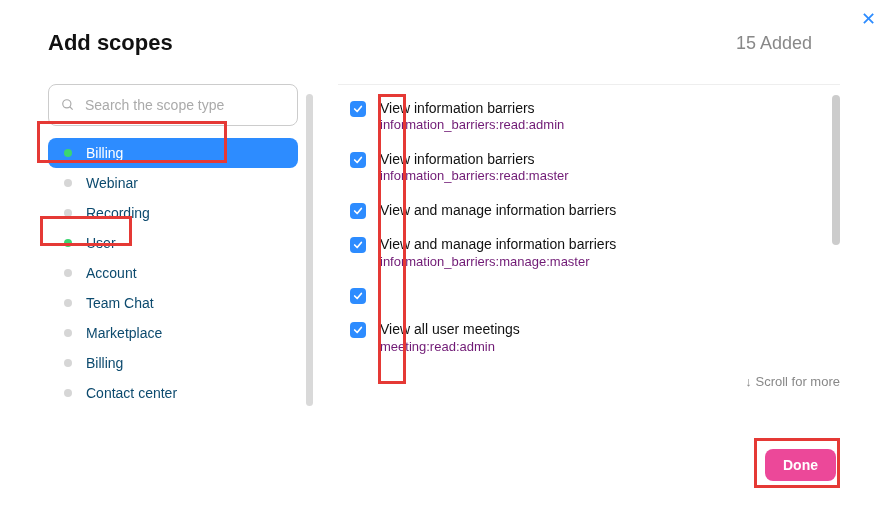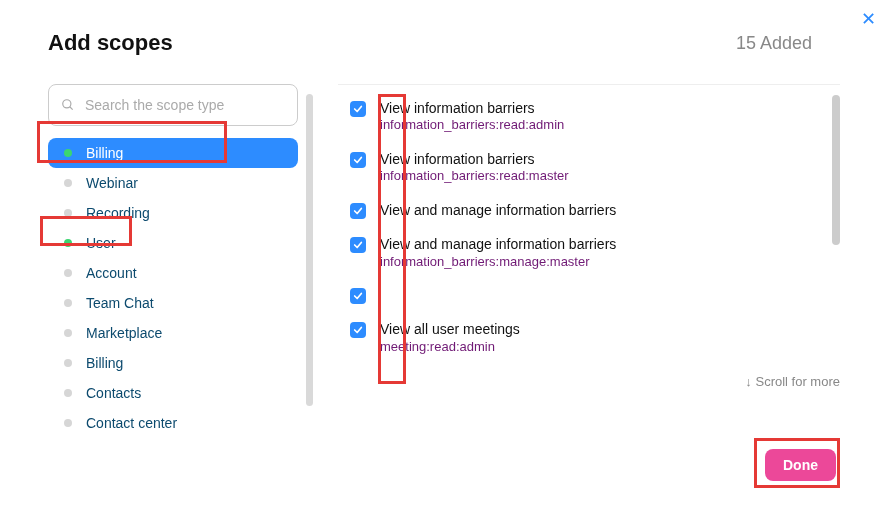--- a/index.html
+++ b/index.html
@@ -227,24 +227,20 @@
         <li class="scope-item">
           <span class="dot dot-gray"></span>
           <span>Marketplace</span>
         </li>
         <li class="scope-item">
           <span class="dot dot-gray"></span>
           <span>Billing</span>
         </li>
         <li class="scope-item">
           <span class="dot dot-gray"></span>
-          <span>Contacts</span>
-        </li>
-        <li class="scope-item">
-          <span class="dot dot-gray"></span>
           <span>Contact center</span>
         </li>
       </ul>
   </div>
 
   <div class="right-col">
     <div class="perm-list" id="perm-list">
         <div class="perm-row">
           <div class="checkbox">
             <svg width="10" height="10" viewBox="0 0 24 24" fill="none" stroke="#fff" stroke-width="4" stroke-linecap="round" stroke-linejoin="round">

